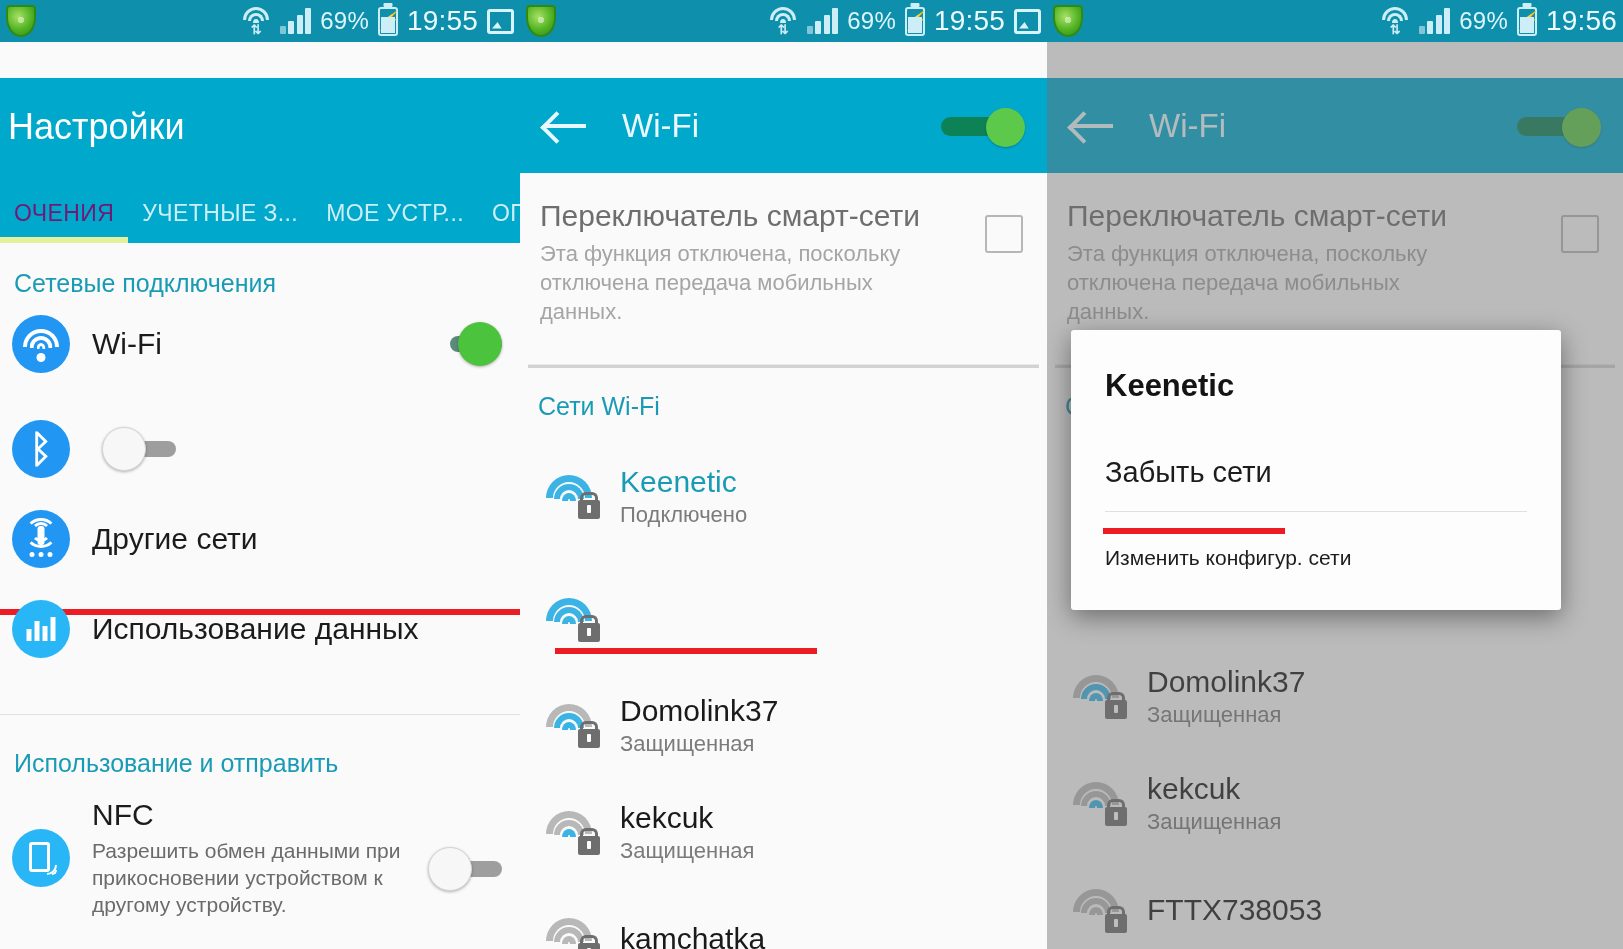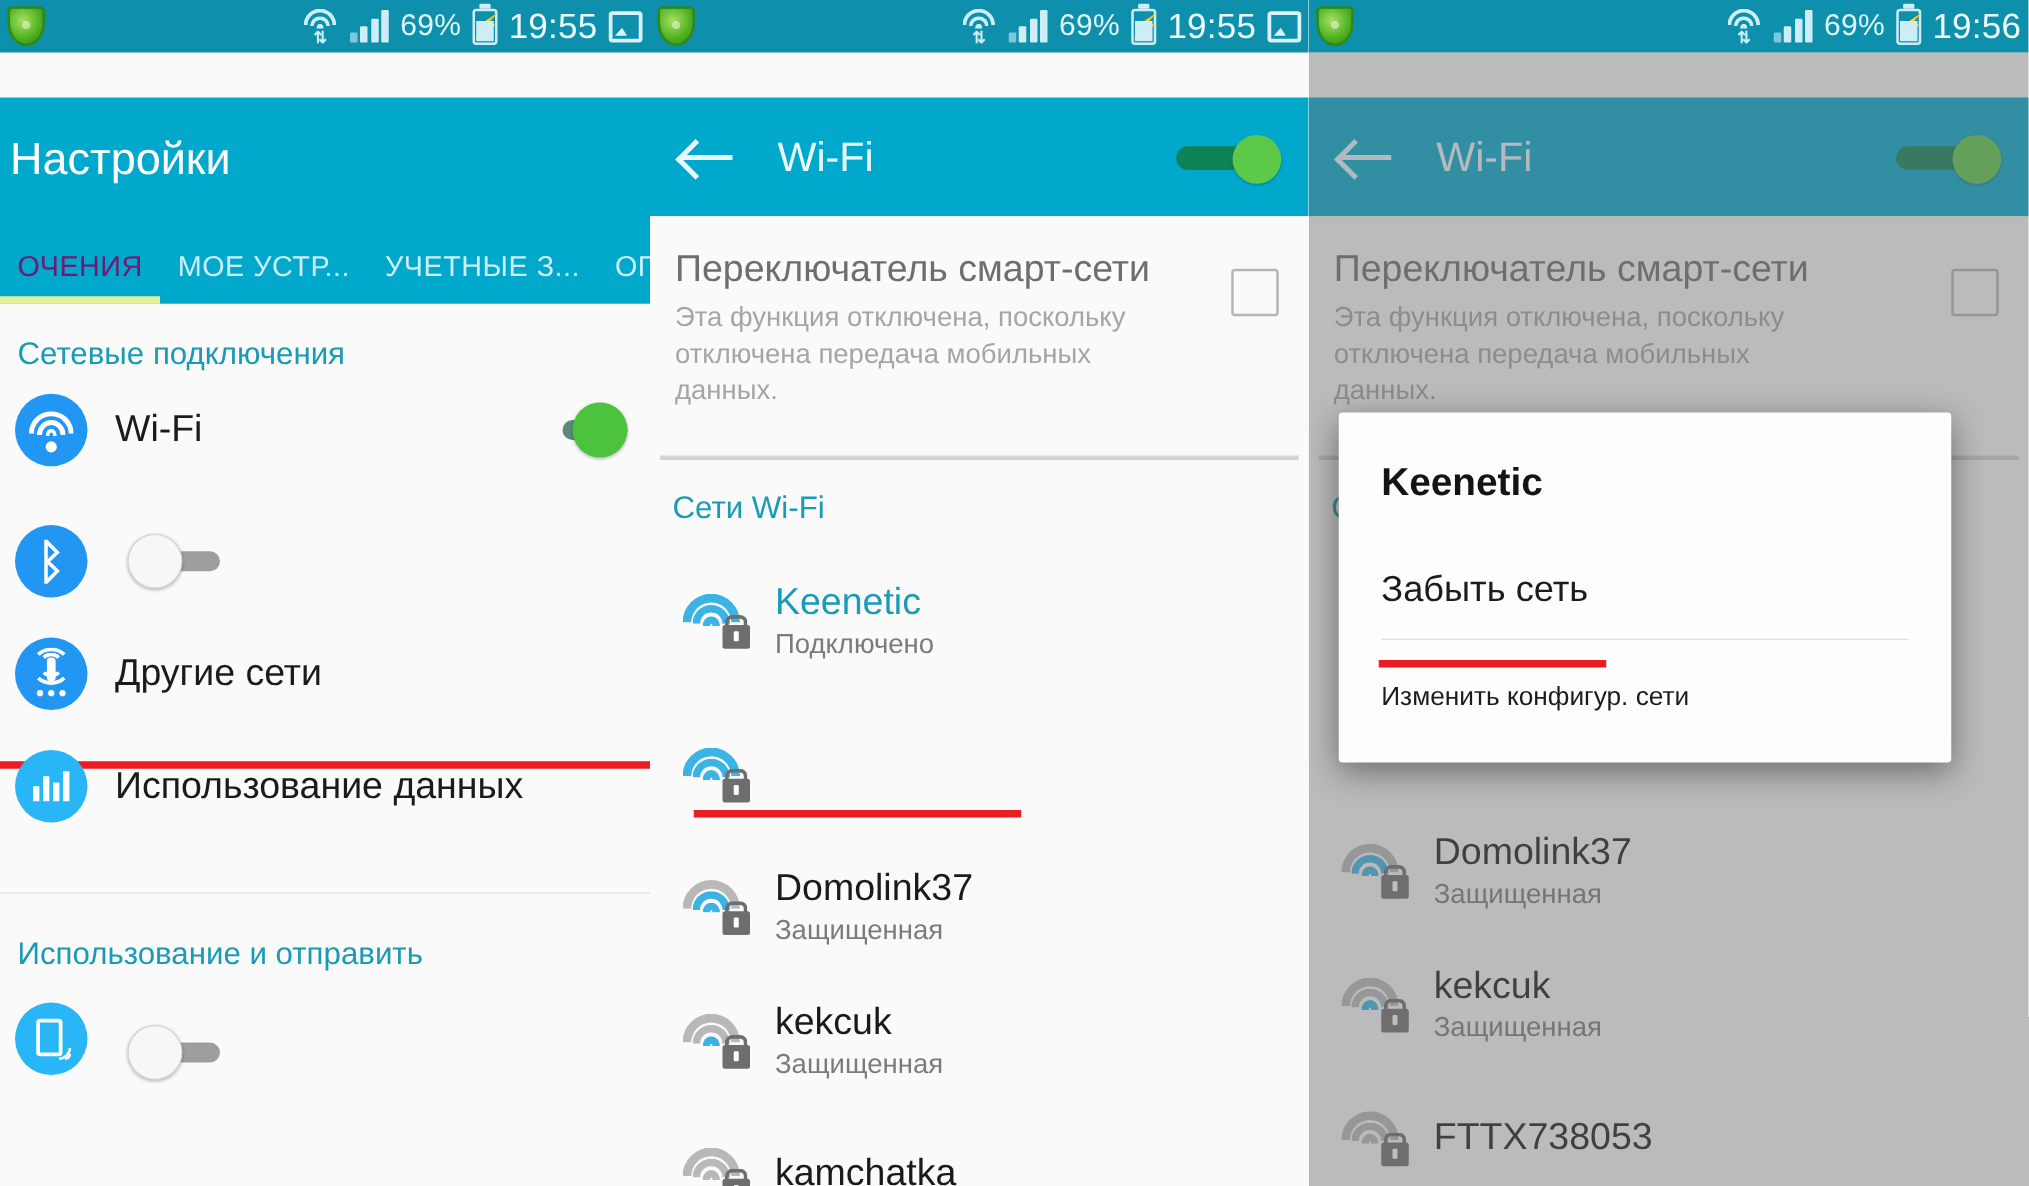--- a/index.html
+++ b/index.html
@@ -246,22 +246,22 @@
         <span class="gallery-ic"></span>
       </div>
     </div>
 
     <div class="appbar">
       <div class="appbar-left">
         <span class="appbar-title">Настройки</span>
       </div>
       <div class="tabs">
         <div class="tab active">ОЧЕНИЯ</div>
+        <div class="tab">УЧЕТНЫЕ З...</div>
         <div class="tab">МОЕ УСТР...</div>
-        <div class="tab">УЧЕТНЫЕ З...</div>
         <div class="tab">ОПЦИИ</div>
       </div>
     </div>
 
     <div class="content">
       <div class="section-head">Сетевые подключения</div>
 
       <div class="row" style="padding-top:6px;padding-bottom:6px;">
         <span class="row-ic ic-wifi">
             <i></i>
@@ -318,20 +318,24 @@
       <div class="section-head" style="padding-top:34px;">Использование и отправить</div>
 
       <div class="row" style="align-items:center;padding-top:10px;">
         <span class="row-ic ic-nfc">
             <span class="card"></span>
             <span class="wv">
               <i></i>
               <i></i>
             </span>
           </span>
+        <span style="flex:1;">
+          <span class="row-label" style="display:block;margin-bottom:6px;">NFC</span>
+          <span class="row-sub" style="display:block;max-width:352px;">Разрешить обмен данными при прикосновении устройством к другому устройству.</span>
+        </span>
         <span class="toggle off" style="margin-top:22px;">
             <span class="track"></span>
             <span class="knob"></span>
           </span>
       </div>
     </div>
   </div>
 
   <div class="panel panel-mid">
 
@@ -537,20 +541,20 @@
         <span class="net-txt">
           <span class="net-name" style="display:block;">FTTX738053</span>
         </span>
       </div>
     </div>
 
     <div class="dim-overlay"></div>
 
     <div class="dialog">
       <div class="dlg-title">Keenetic</div>
-      <div class="dlg-item">Забыть сеть</div>
+      <div class="dlg-item">Забыть сети</div>
       <div class="red-underline" style="left:32px;width:182px;top:198px;"></div>
       <div class="dlg-sep"></div>
       <div class="dlg-item2">Изменить конфигур. сети</div>
     </div>
   </div>
 
 </div>
 
 </body></html>

